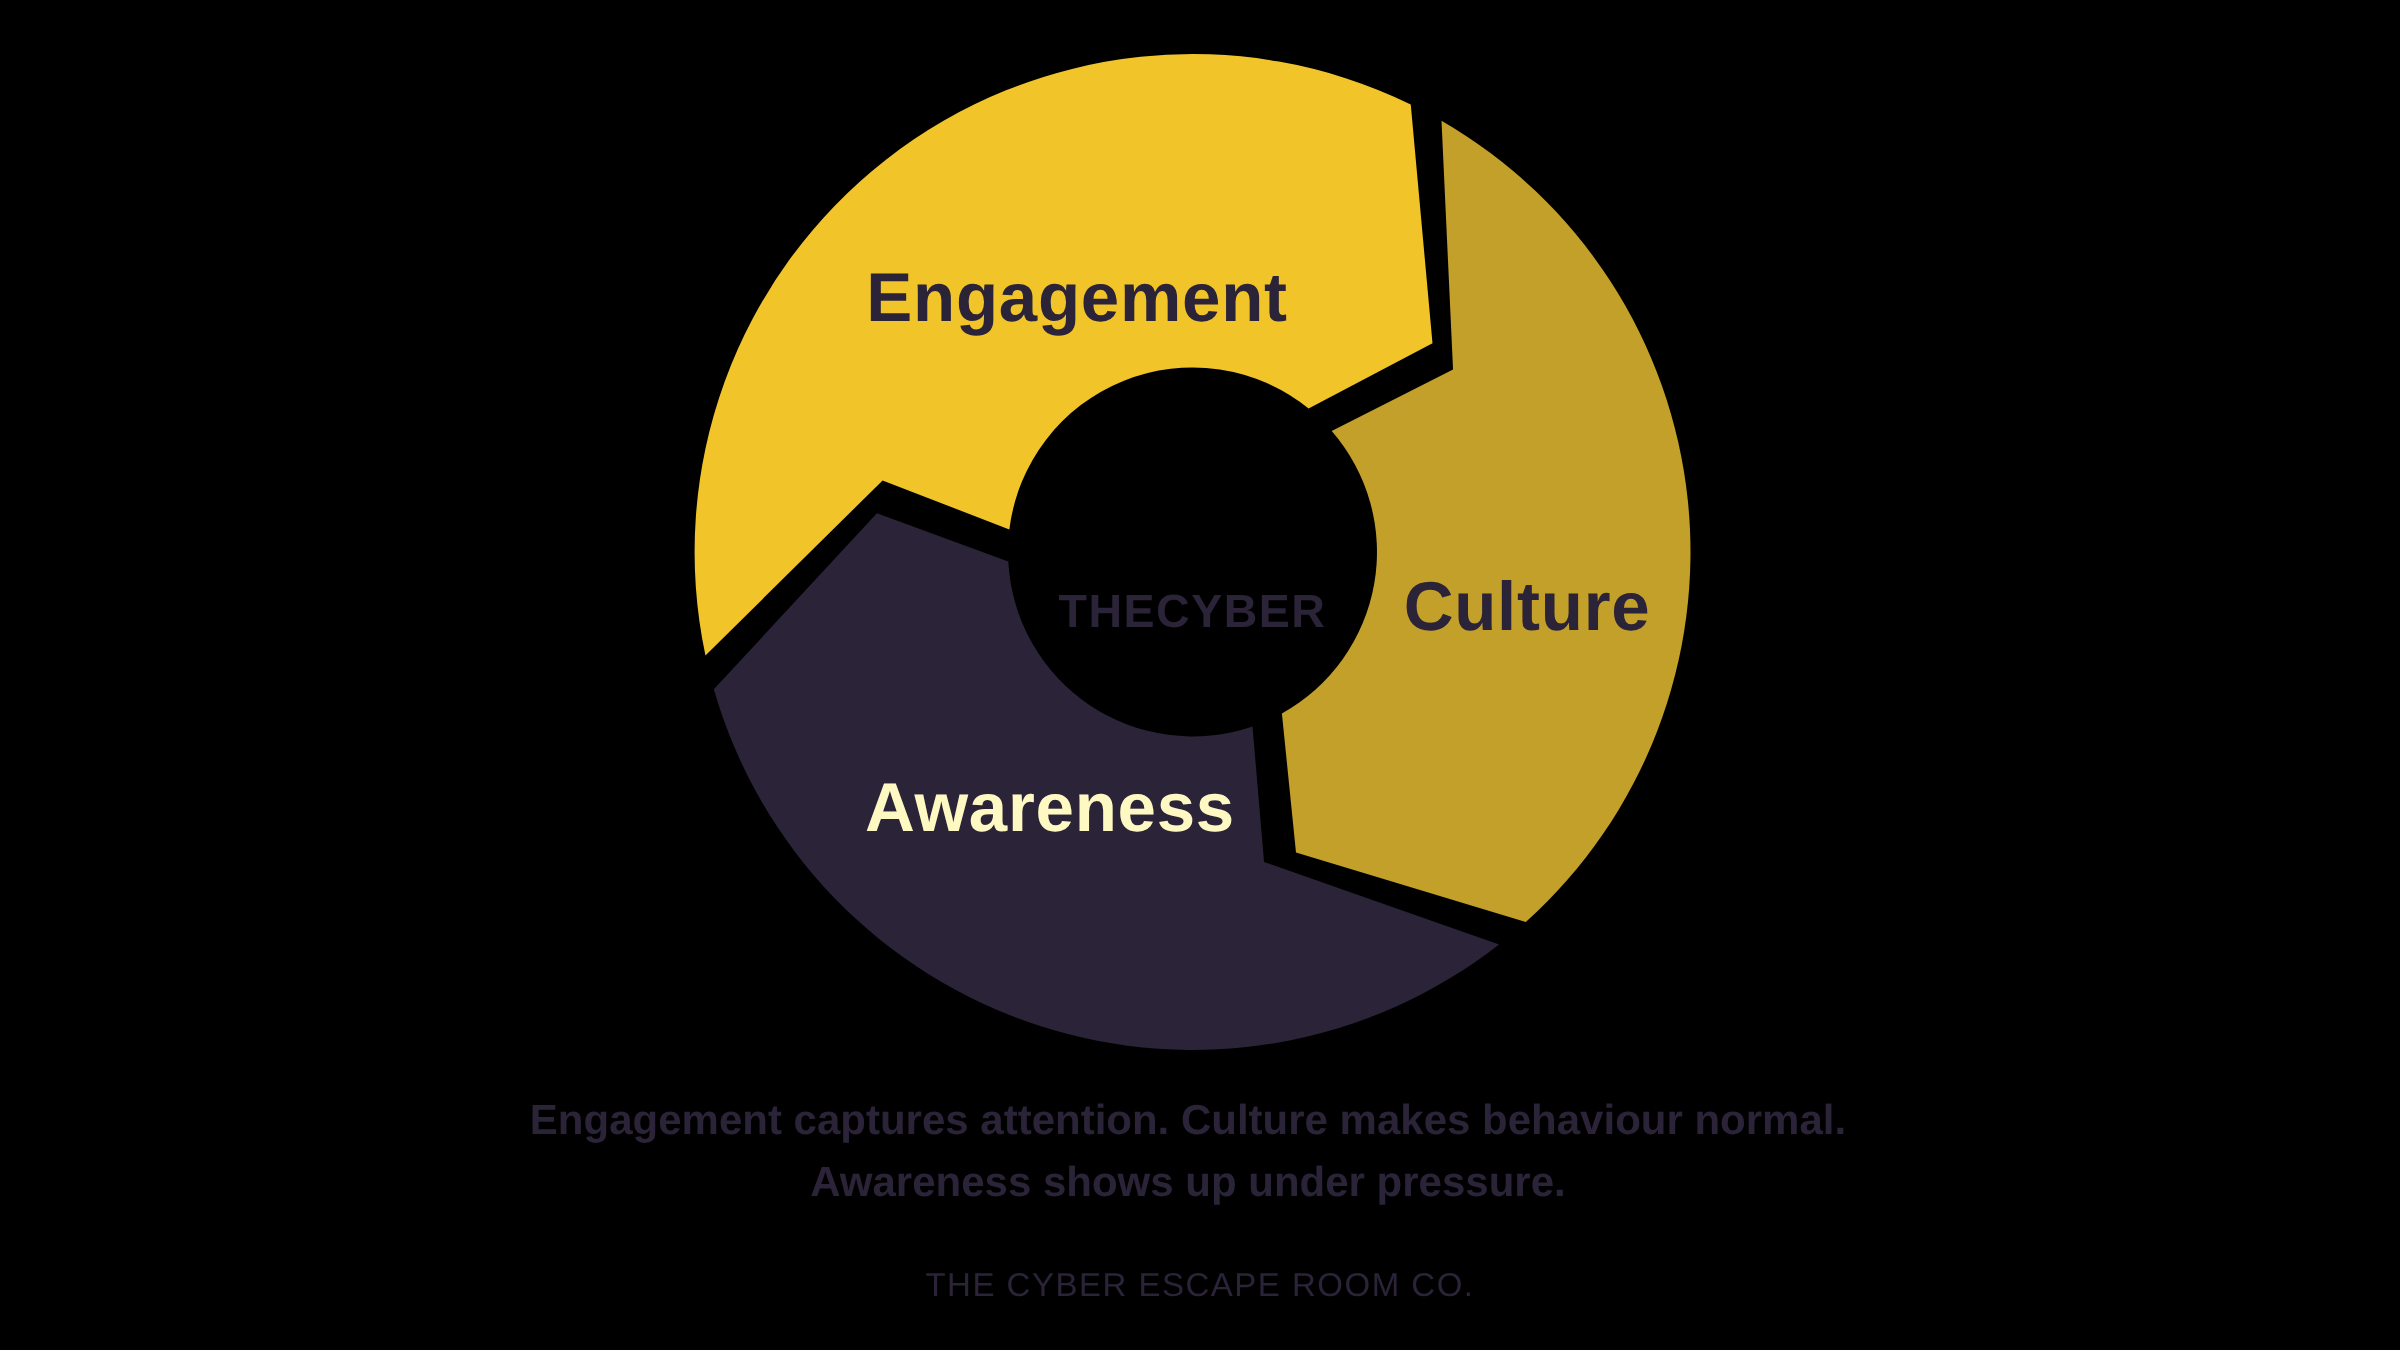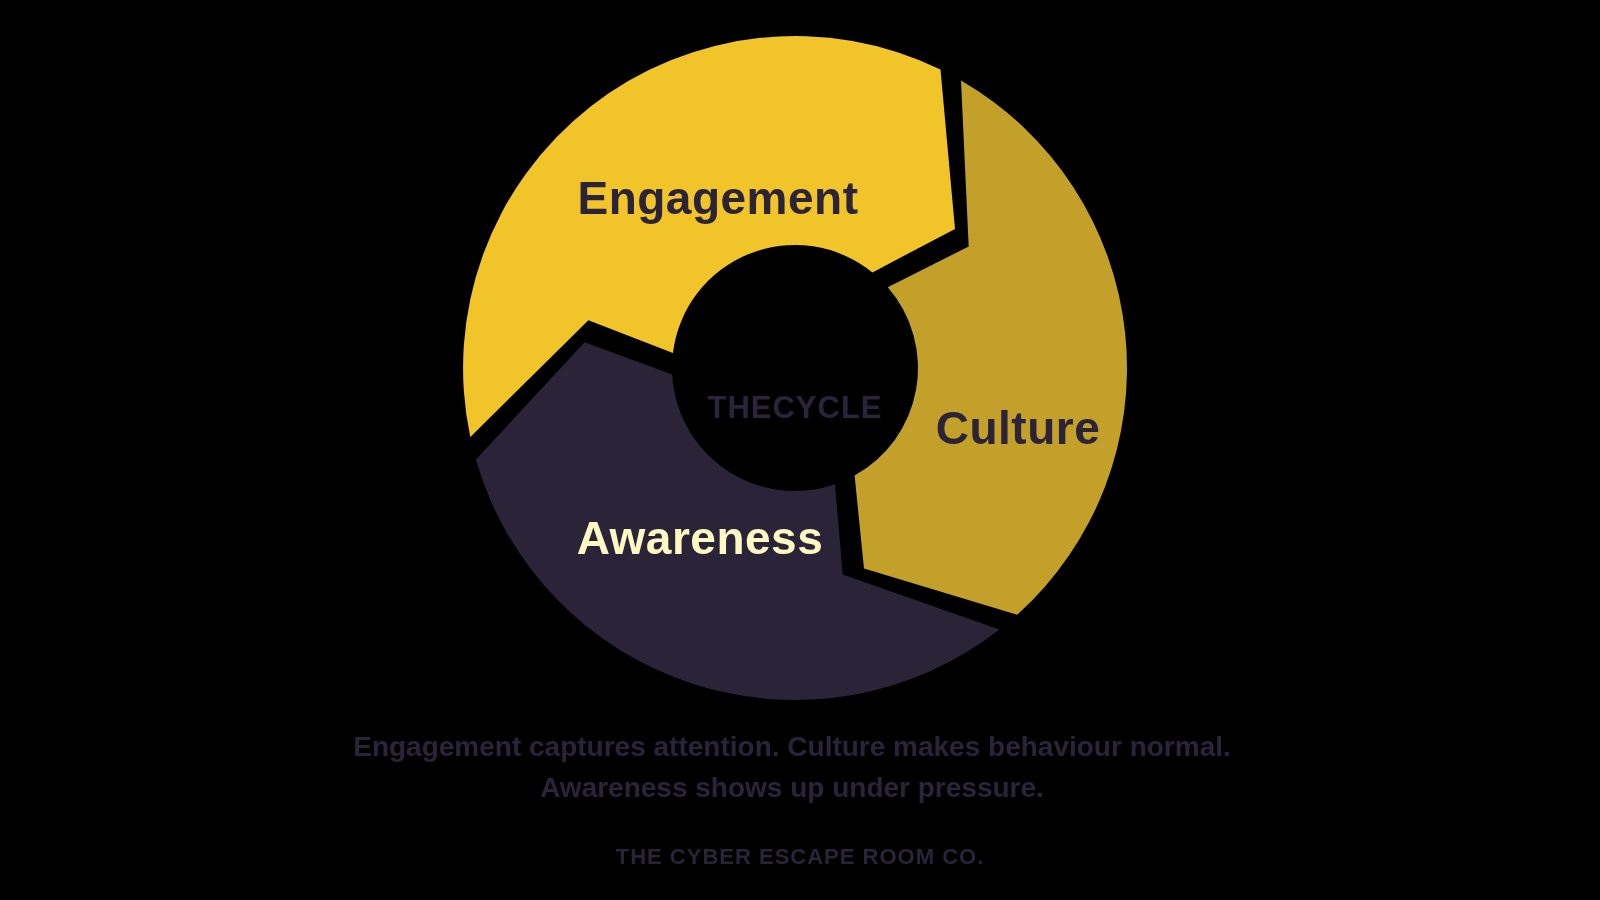--- a/index.html
+++ b/index.html
@@ -57,45 +57,45 @@
     line-height: 41px;
     white-space: nowrap;
   }
   .brand-footer {
     position: absolute;
     left: 800px;
     top: 844px;
     transform: translateX(-50%);
     text-align: center;
     font-size: 22px;
-    font-weight: 700;
+    font-weight: 400;
     letter-spacing: 1px;
     white-space: nowrap;
   }
 </style>
 </head>
 <body>
 
 <div class="stage" style="background-color: rgb(0, 0, 0);">
 
   <svg class="cycle-svg" width="1600" height="900" viewBox="0 0 1600 900">
     <path id="seg-path-0" fill="#F1C42A" d="M 470.3 437 A 332 332 0 0 1 940.5 69.6 L 955 228.9 L 872.4 272.4 A 123 123 0 0 0 672.9 353 L 588.4 320.3 Z"></path>
     <path id="seg-path-1" fill="#C2A02A" d="M 961 80.5 A 332 332 0 0 1 1017.2 614.7 L 864 568.4 L 854.6 475.6 A 123 123 0 0 0 887.8 287.3 L 968.7 246.4 Z"></path>
     <path id="seg-path-2" fill="#2B2338" d="M 999.4 629.6 A 332 332 0 0 1 475.9 459.5 L 584.6 342.2 L 672.2 374.4 A 123 123 0 0 0 835 484.3 L 842.7 574.6 Z"></path>
   </svg>
 
   <div class="seg-label label-engagement" style="color: rgb(43, 35, 56);">Engagement</div>
 
-  <div class="seg-label label-culture" style="color: rgb(43, 35, 56); margin-top: 24px;">Culture</div>
+  <div class="seg-label label-culture" style="color: rgb(43, 35, 56);">Culture</div>
 
   <div class="seg-label label-awareness" style="color: #fef9c3;">Awareness</div>
 
   <div class="center-title" style="color: rgb(43, 35, 56);">
     <span>THE</span>
-    <span>CYCLE</span>
+    <span>CYBER</span>
   </div>
 
   <div class="caption" style="color: rgb(43, 35, 56);">
     <div>Engagement captures attention. Culture makes behaviour normal.</div>
     <div>Awareness shows up under pressure.</div>
   </div>
 
   <div class="brand-footer" style="color: rgb(43, 35, 56);">THE CYBER ESCAPE ROOM CO.</div>
 
 </div>

